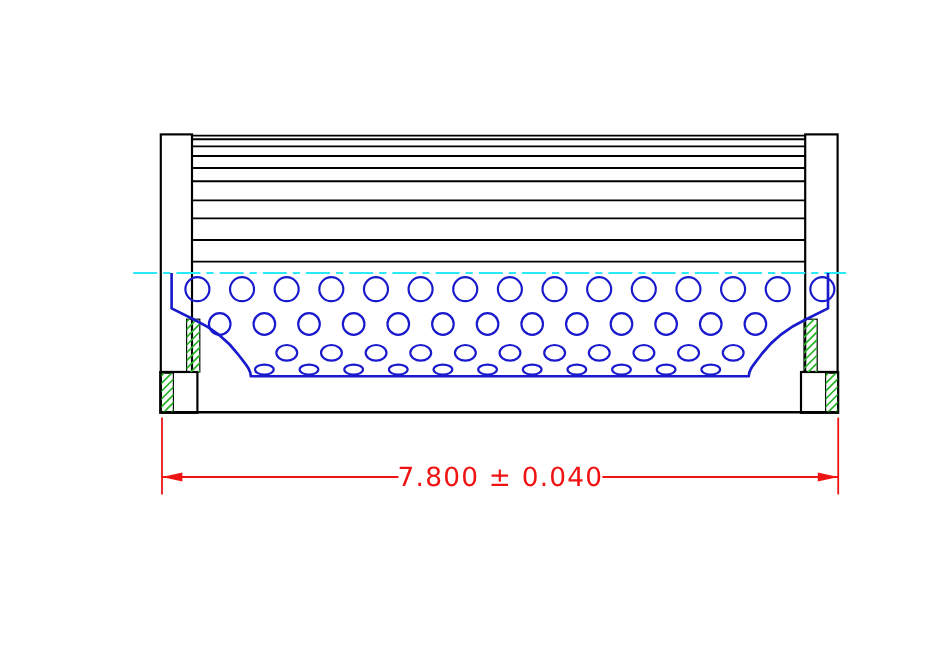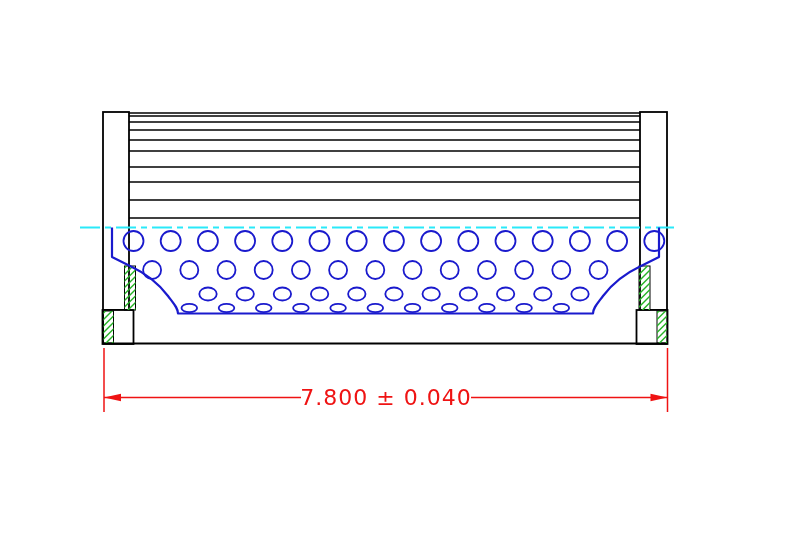--- a/index.html
+++ b/index.html
@@ -2,20 +2,21 @@
 <html><head>
 <meta charset="utf-8">
 <style>
   html,body{margin:0;padding:0;background:#ffffff;}
   .stage{
     position:relative;
     width:674px;height:546px;
     background:#ffffff;
     overflow:hidden;
     font-family:"DejaVu Sans", sans-serif;
+    padding-left:31px;
   }
   svg{display:block;}
   text.dim{
     font-family:"DejaVu Sans", "Liberation Sans", sans-serif;
     letter-spacing:1px;
   }
 </style>
 </head>
 <body>
 

